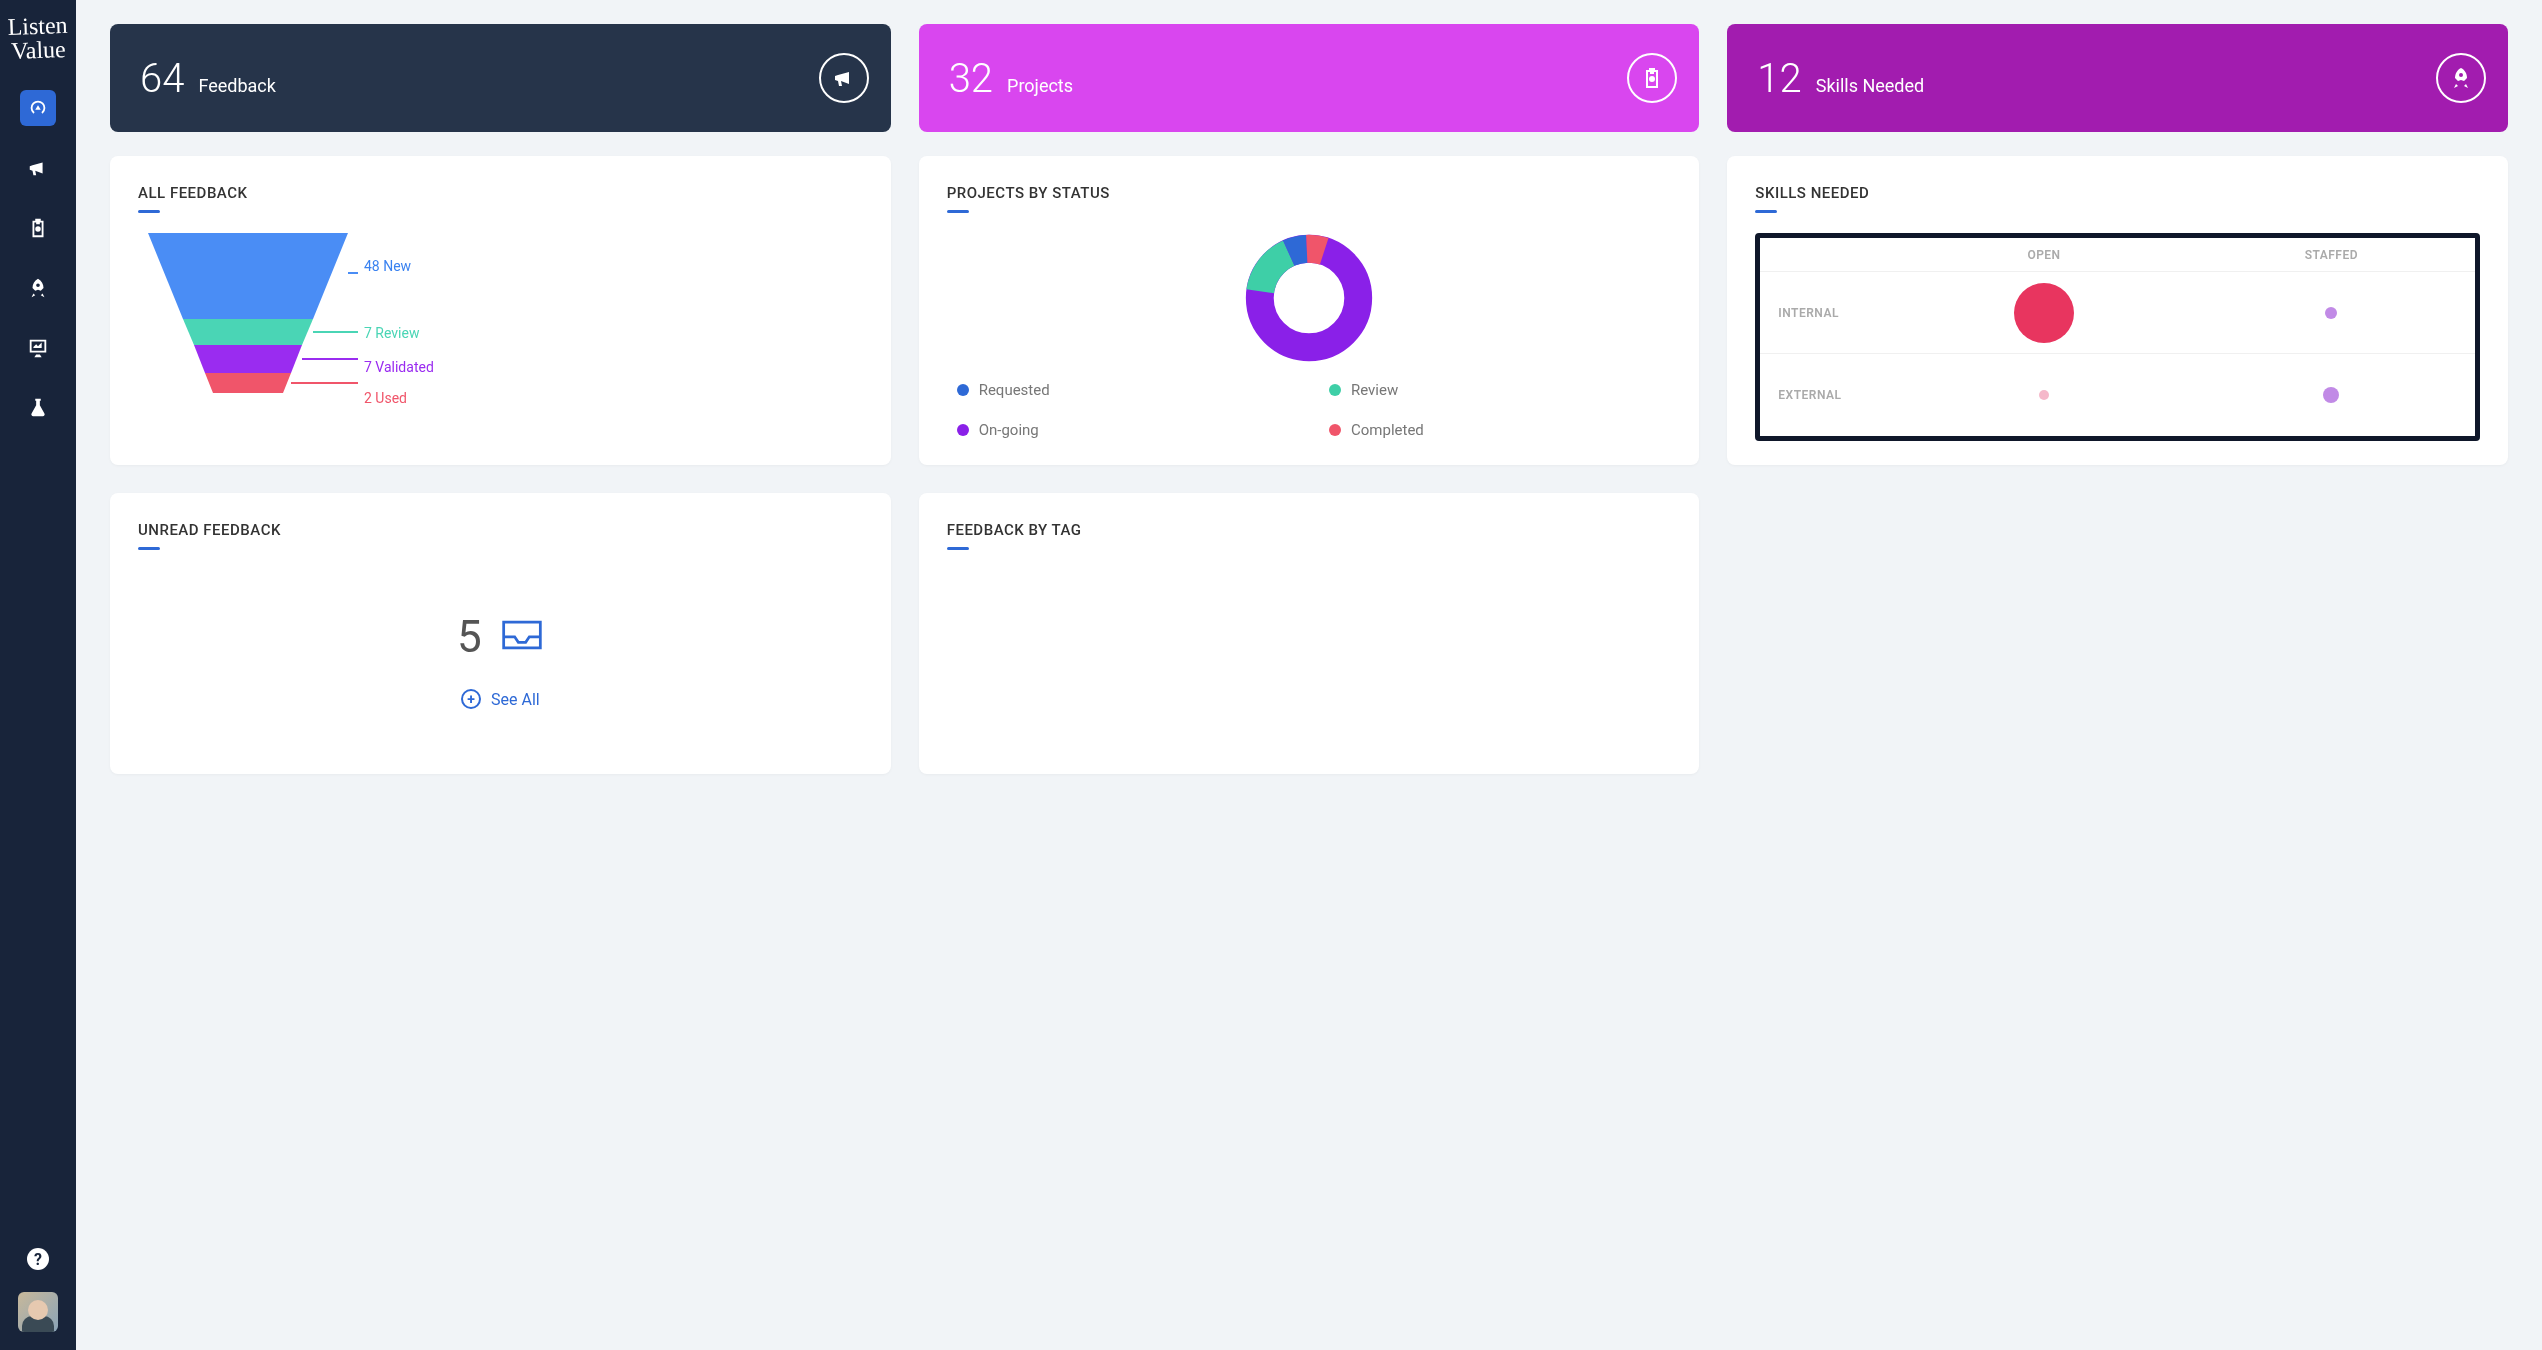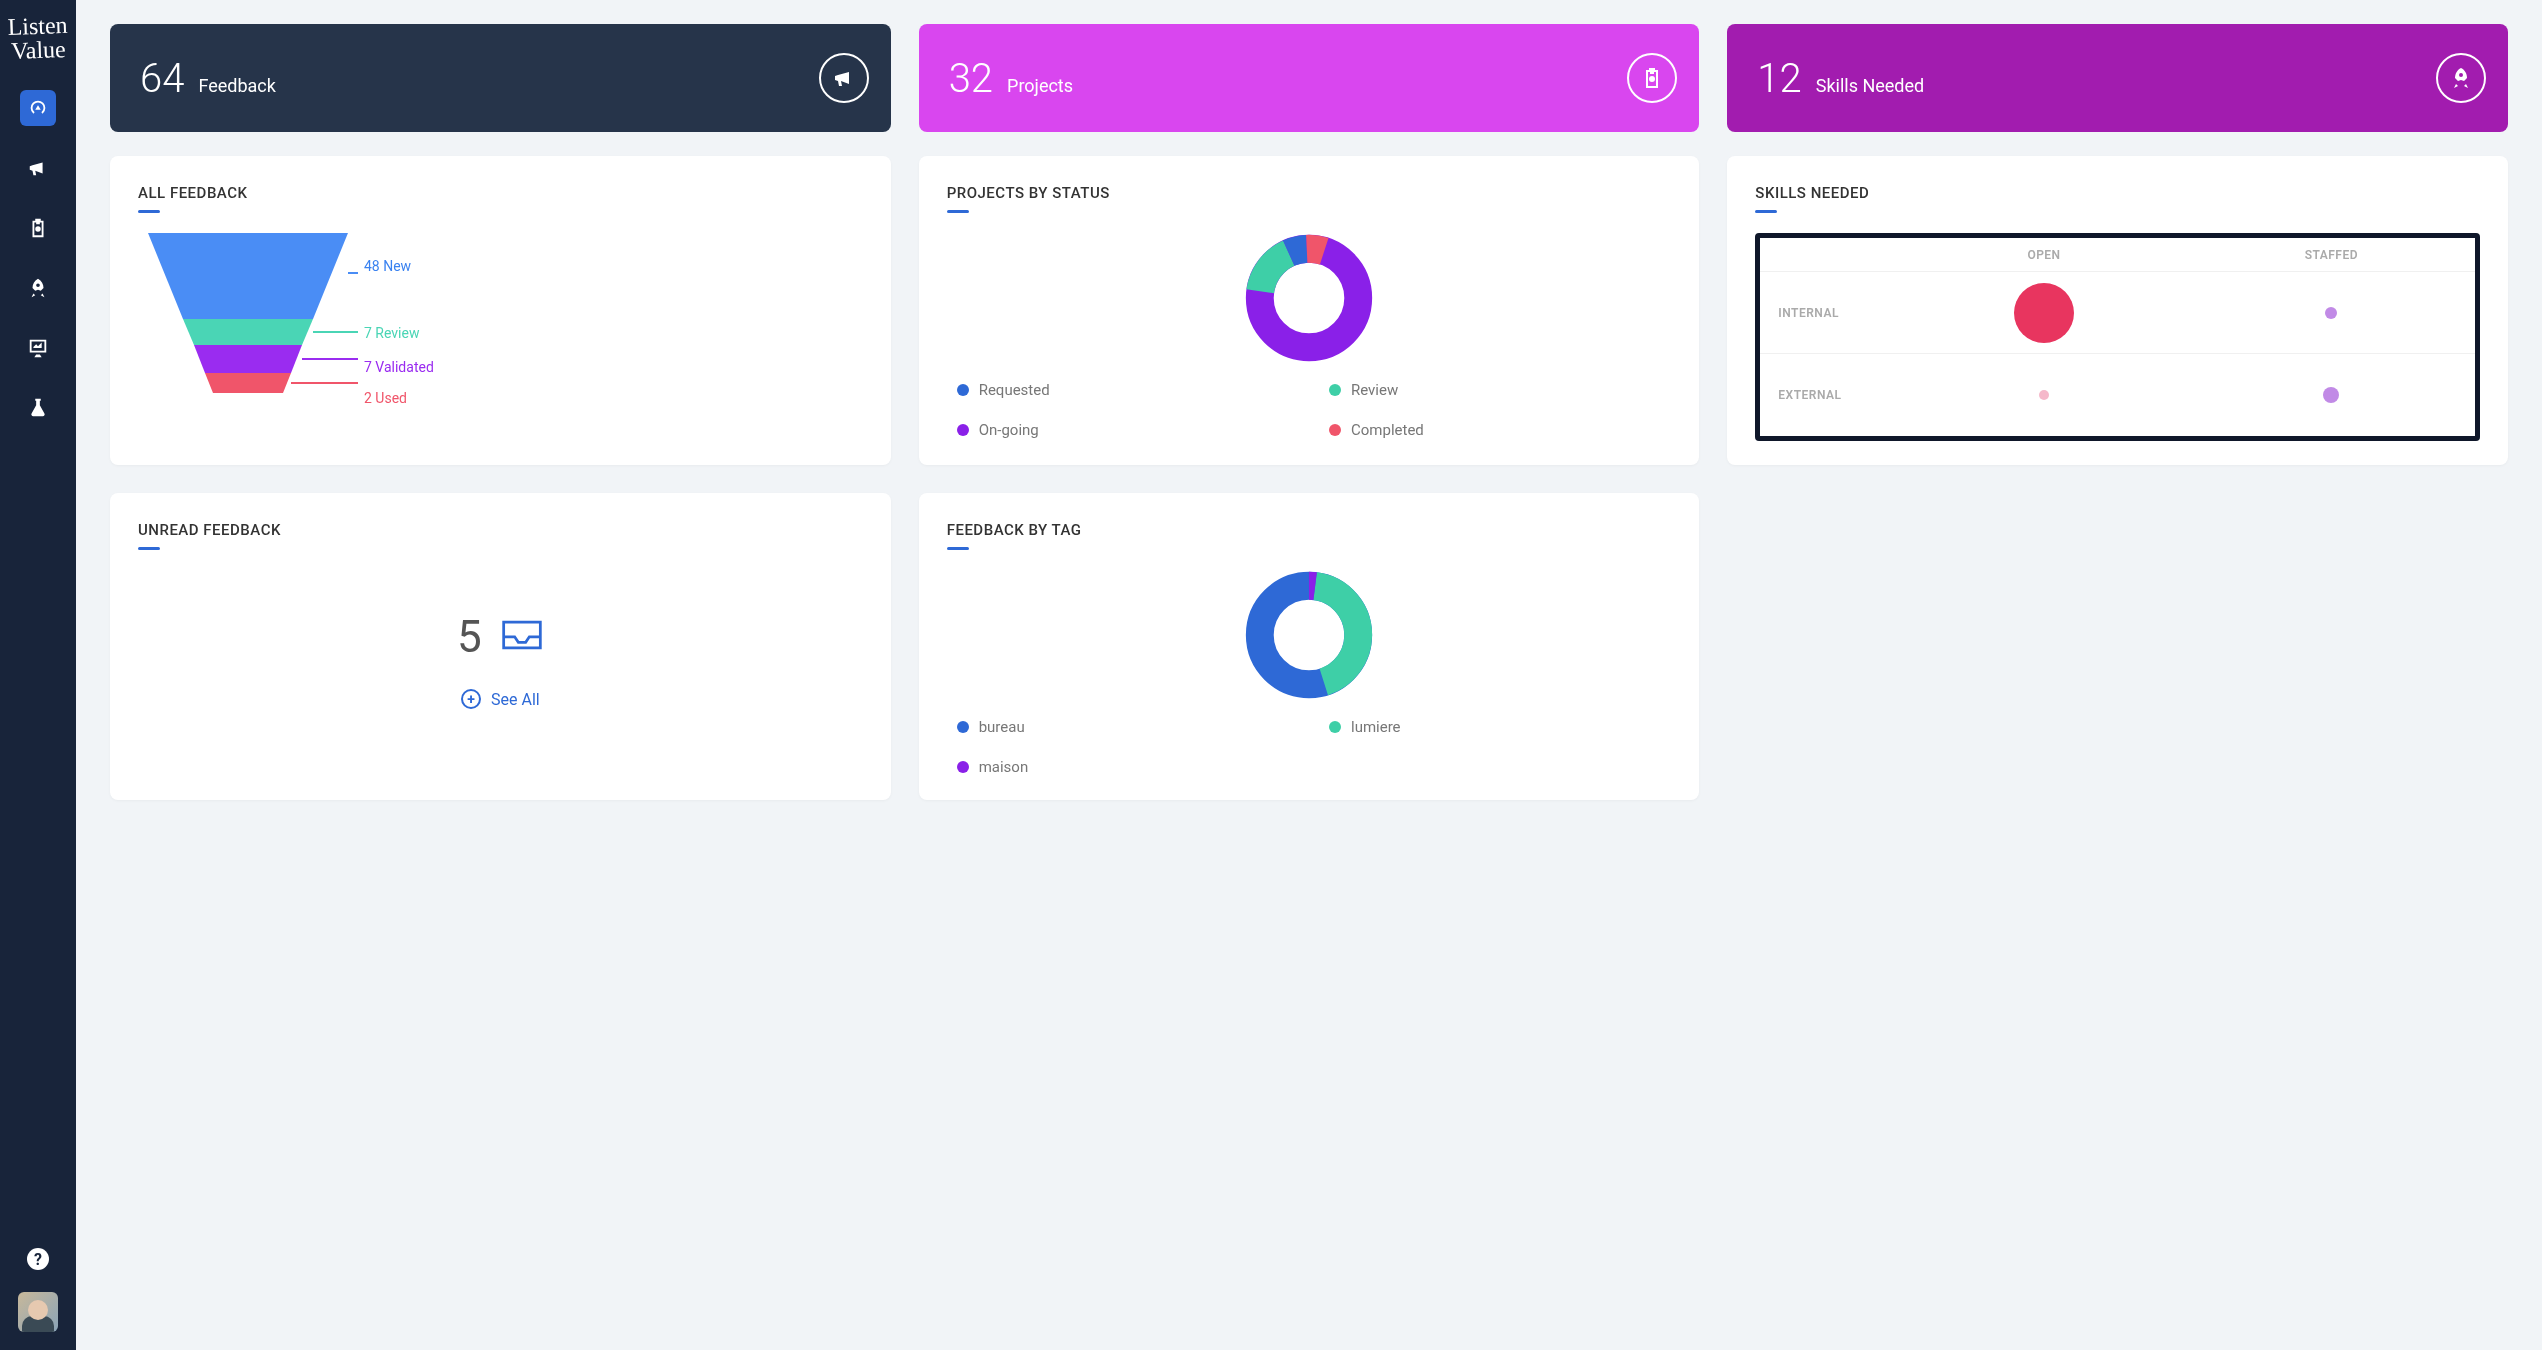--- a/index.html
+++ b/index.html
@@ -304,38 +304,17 @@
         <div class="see-all">
           <span class="plus-circle">+</span>
           <span>See All</span>
         </div>
       </div>
     </div>
 
     <div class="card">
       <div class="card-title">FEEDBACK BY TAG</div>
       <div class="title-underline"></div>
-      <div class="donut-wrap">
-        <svg width="130" height="130" viewBox="0 0 42 42">
-          <circle cx="21" cy="21" r="15.9" fill="none" stroke="#2e69d6" stroke-width="9"></circle>
-          <circle cx="21" cy="21" r="15.9" fill="none" stroke="#3ecfa7" stroke-width="9" stroke-dasharray="43 57" stroke-dashoffset="-2" transform="rotate(-90 21 21)"></circle>
-          <circle cx="21" cy="21" r="15.9" fill="none" stroke="#8a20e8" stroke-width="9" stroke-dasharray="2 98" stroke-dashoffset="0" transform="rotate(-90 21 21)"></circle>
-        </svg>
-        <div class="legend">
-          <div class="legend-item">
-              <span class="dot" style="background:#2e69d6"></span>
-              <span>bureau</span>
-            </div>
-          <div class="legend-item">
-              <span class="dot" style="background:#3ecfa7"></span>
-              <span>lumiere</span>
-            </div>
-          <div class="legend-item">
-              <span class="dot" style="background:#8a20e8"></span>
-              <span>maison</span>
-            </div>
-        </div>
-      </div>
     </div>
 
 
   </div>
 </div>
 
 </body></html>

